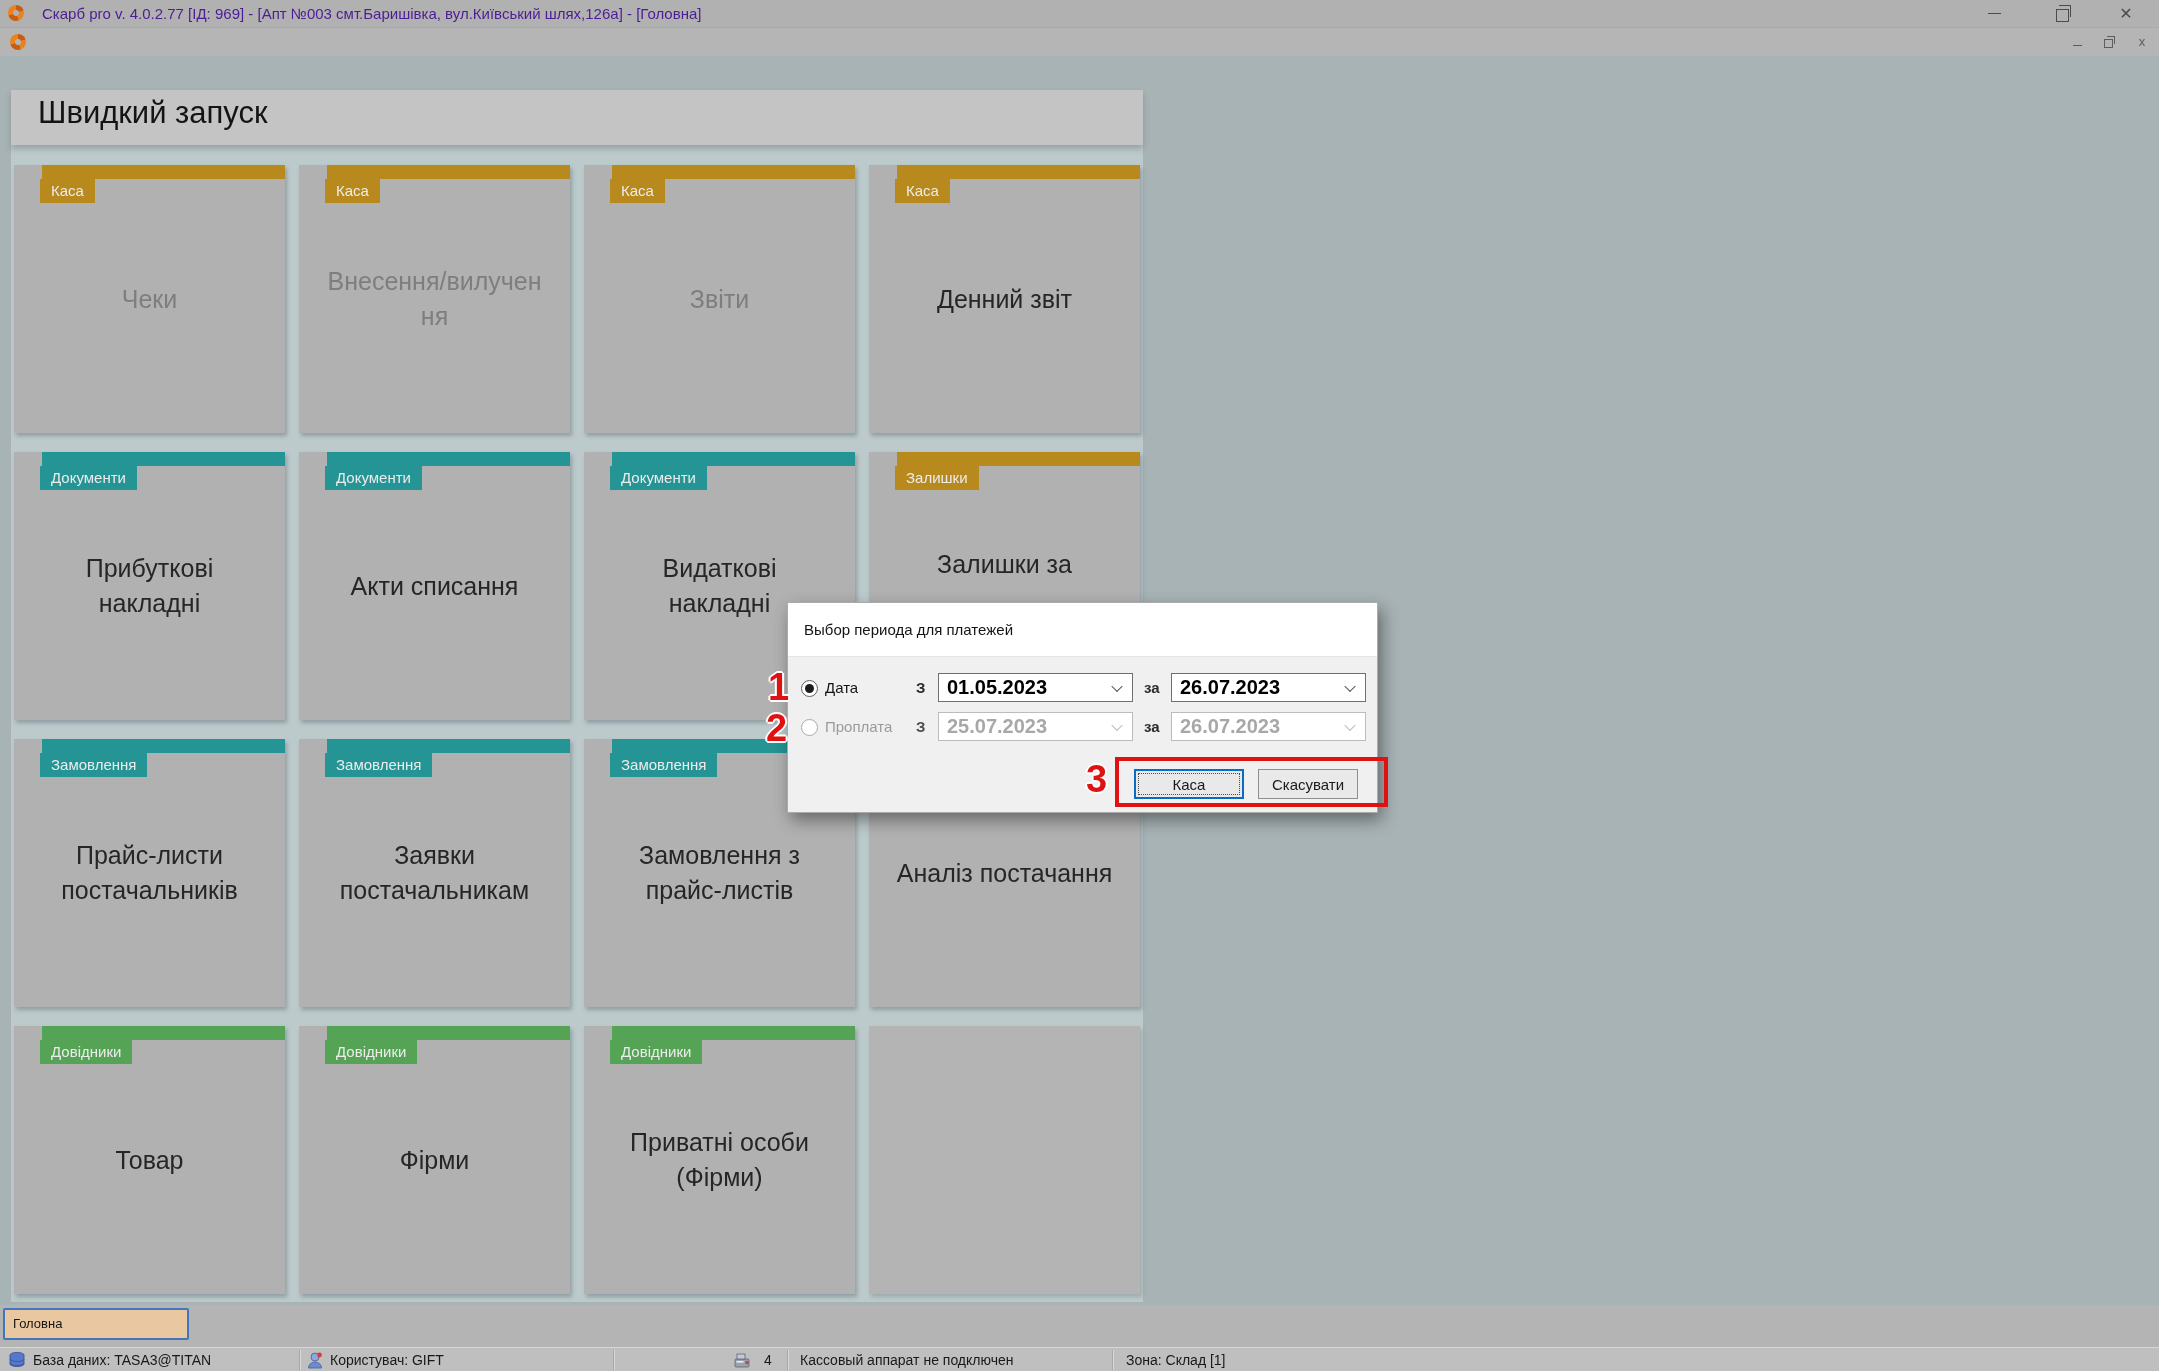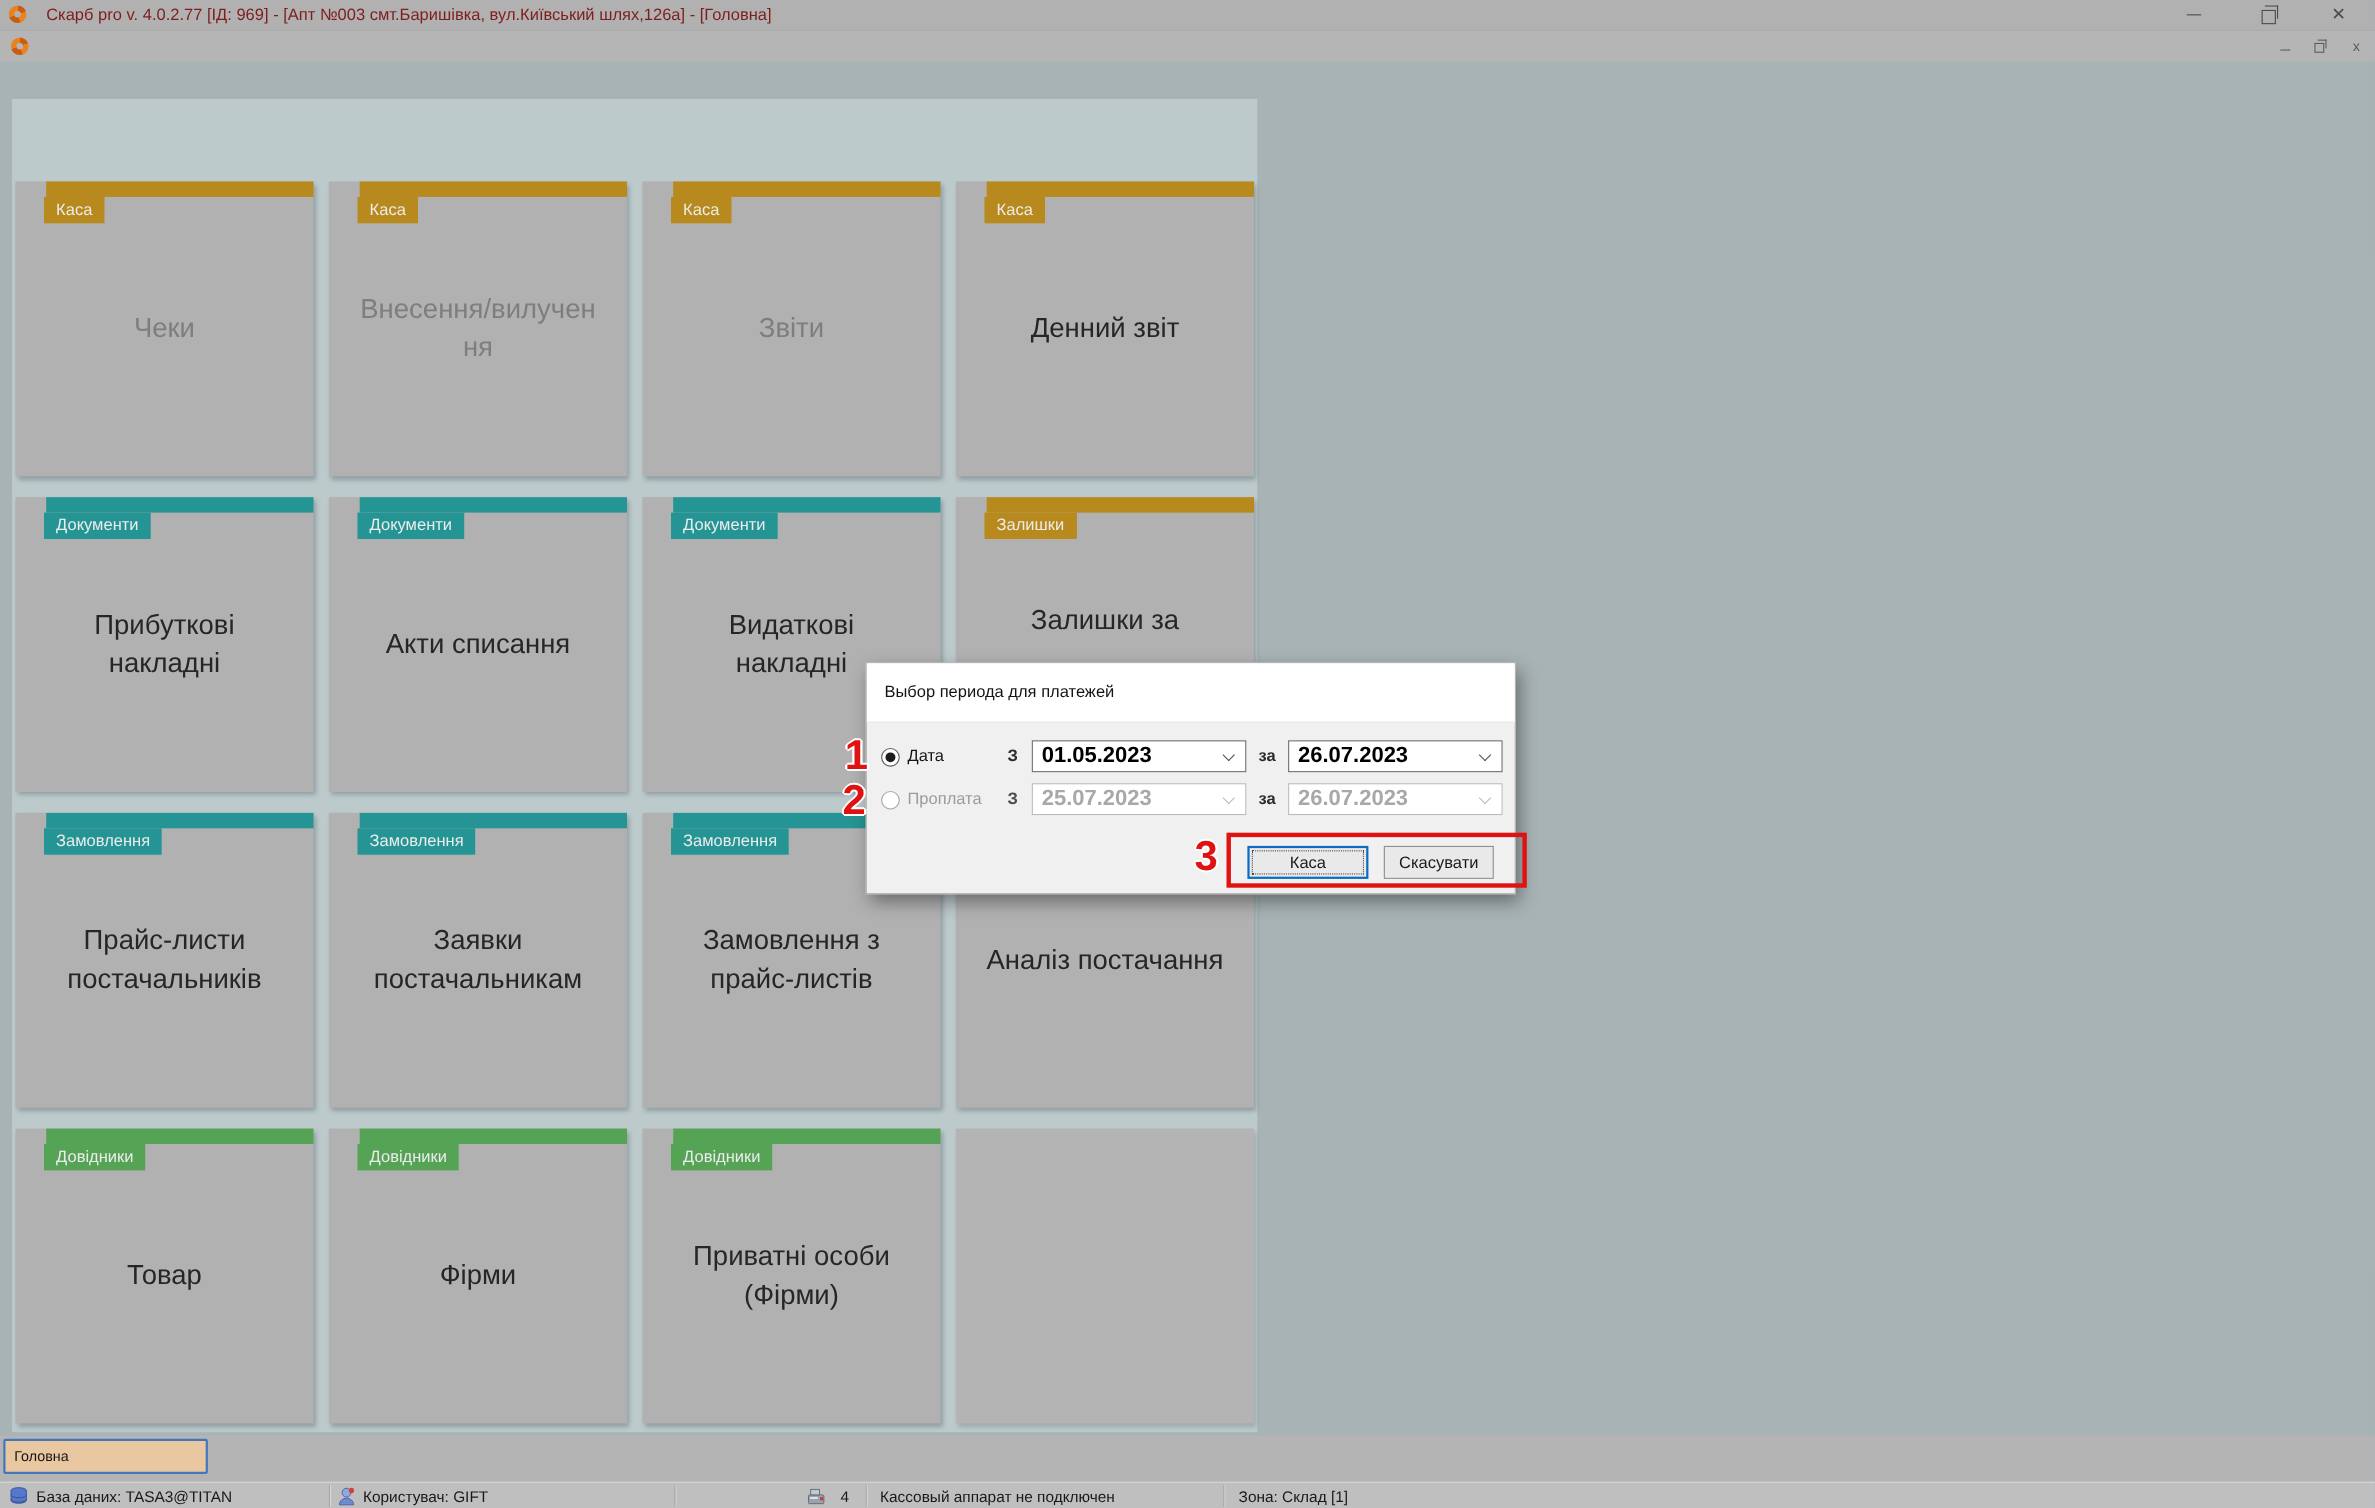--- a/index.html
+++ b/index.html
@@ -7,21 +7,21 @@
     font-family:"Liberation Sans",sans-serif;background:#a8b3b5;}
 
   
   .titlebar{position:absolute;left:0;top:0;width:2159px;height:27px;background:#b1b1b1;
     border-bottom:1px solid #a9a9a9;}
   .logo{position:absolute;width:16px;height:16px;border-radius:50%;
     background:conic-gradient(#c85c10 0 70deg,#e8831f 70deg 160deg,#c85c10 160deg 250deg,#e8831f 250deg 360deg);}
   .logo::after{content:"";position:absolute;left:5px;top:5px;width:6px;height:6px;border-radius:50%;background:inherit;
     background:#b1b1b1;}
   .titlebar .logo{left:8px;top:5px;}
-  .title-text{position:absolute;left:42px;top:0;line-height:27px;font-size:15px;color:#7f1d1d;white-space:nowrap;}
+  .title-text{position:absolute;left:42px;top:0;line-height:27px;font-size:15px;color:#4c1d95;white-space:nowrap;}
   .winbtn{position:absolute;top:0;width:50px;height:27px;display:flex;align-items:center;justify-content:center;color:#4c4c4c;}
   .wb-min{right:140px;} .wb-restore{right:70px;} .wb-close{right:8px;}
   .wb-min i{display:block;width:13px;height:0;border-top:1.6px solid #4c4c4c;}
   .wb-restore i{display:block;position:relative;width:11px;height:11px;border:1.4px solid #4c4c4c;background:transparent;margin-top:3px;margin-left:-3px;}
   .wb-restore i::before{content:"";position:absolute;left:2px;top:-5px;width:11px;height:11px;border:1.4px solid #4c4c4c;border-bottom:none;border-left:none;}
   .wb-close span{font-size:16px;line-height:16px;}
 
   
   .menubar{position:absolute;left:0;top:28px;width:2159px;height:28px;background:#b5b5b5;
     display:flex;align-items:center;}
@@ -150,20 +150,23 @@
     </div>
     <div class="mdi-controls">
       <div class="mc mc-min"></div>
       <div class="mc mc-restore"></div>
       <div class="mc mc-close">x</div>
     </div>
   </div>
 
   <div class="mdi">
     <div class="panel">
+      <div class="panel-header">
+        <div class="ph-text">Швидкий запуск</div>
+      </div>
       <div class="tiles">
         <div class="tile disabled" style="--cat: #b8891d;">
             <div class="tile-bar"></div>
             <div class="tile-tag">Каса</div>
             <div class="tile-label">Чеки</div>
           </div>
           <div class="tile disabled" style="--cat: #b8891d;">
             <div class="tile-bar"></div>
             <div class="tile-tag">Каса</div>
             <div class="tile-label">Внесення/вилучен

